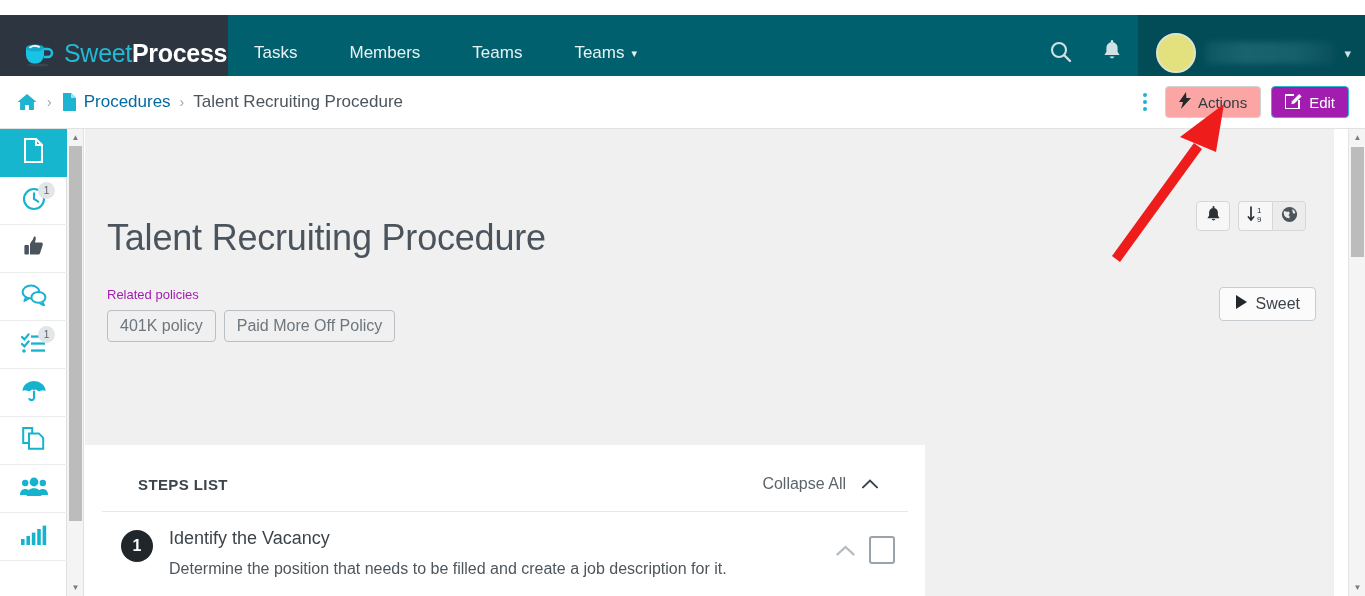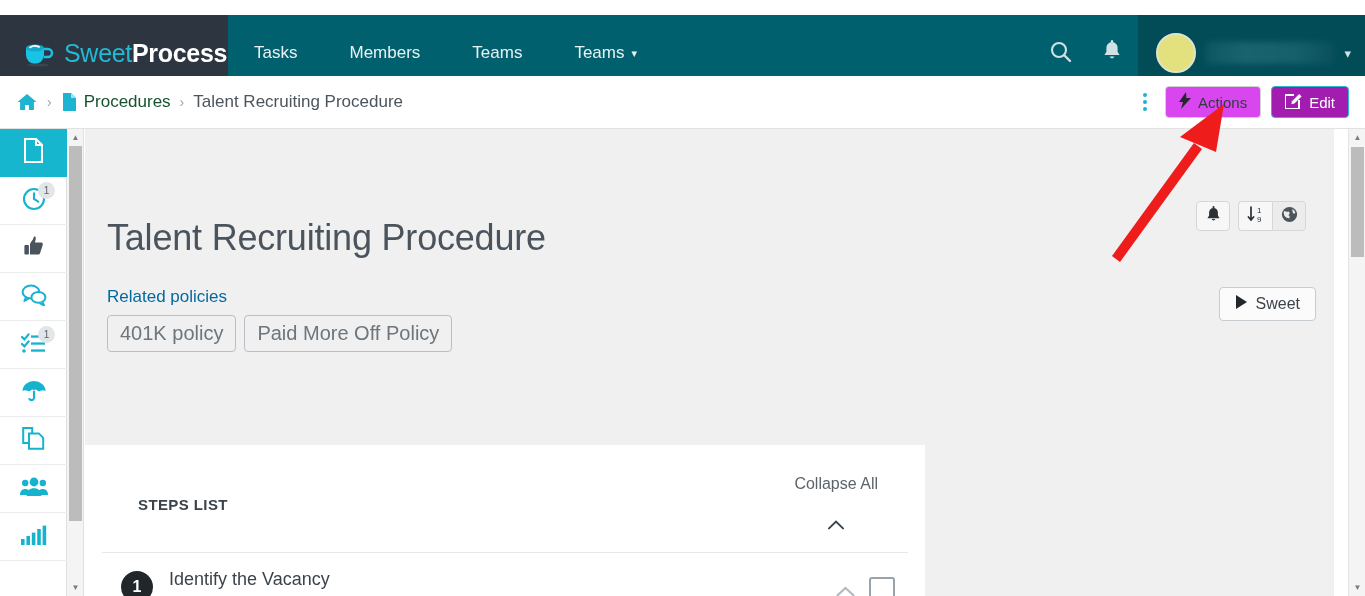--- a/index.html
+++ b/index.html
@@ -58,35 +58,35 @@
 
   
   .crumbbar {
     position: absolute; top: 76px; left: 0;
     width: 1365px; height: 53px; background: #ffffff;
     border-bottom: 1px solid #e2e2e2;
     display: flex; align-items: center; padding: 0 16px 0 16px;
   }
   .crumb-left { display: flex; align-items: center; gap: 9px; }
   .crumb-sep { color: #9aa4ab; font-size: 14px; }
-  .crumb-link { color: #14532d; font-size: 17px; cursor: pointer; }
+  .crumb-link { color: #0369a1; font-size: 17px; cursor: pointer; }
   .crumb-current { color: #4c555c; font-size: 17px; }
   .crumb-home { color: #1cb4d0; display: flex; align-items: center; cursor: pointer; }
   .crumb-doc { color: #1cb4d0; display: flex; align-items: center; margin-right: -2px;}
 
   .crumb-right { margin-left: auto; display: flex; align-items: center; gap: 10px; }
   .kebab { display: flex; flex-direction: column; gap: 3px; padding: 4px 8px; cursor: pointer; }
   .kebab i { width: 4px; height: 4px; border-radius: 50%; background: #1cb4d0; display: block; }
   .btn {
     display: inline-flex; align-items: center; gap: 7px;
     height: 32px; padding: 0 13px; border-radius: 4px;
     font-size: 15px; cursor: pointer; border: 1px solid transparent;
     white-space: nowrap;
   }
-  .btn-default { background: #d946ef; border-color: #d2d2d2; color: #333a3f; }
+  .btn-default { background: #fca5a5; border-color: #d2d2d2; color: #333a3f; }
   .btn-primary { background: #a21caf; border-color: #2bb8cf; color: #ffffff; }
 
   
   .sidebar {
     position: absolute; top: 129px; left: 0;
     width: 67px; height: 467px; background: #ffffff;
     border-right: 1px solid #e0e0e0;
   }
   .sb-item {
     height: 48px; width: 67px;
@@ -123,25 +123,25 @@
   
   .main {
     position: absolute; top: 129px; left: 85px;
     width: 1249px; height: 467px;
     background: #f0f0f0; overflow: hidden;
   }
   .doc-head { padding: 88px 0 0 22px; }
   .doc-title {
     font-size: 36px; color: #4b545c; font-weight: 400; letter-spacing: -0.2px;
   }
-  .related-label { font-size: 17px; color: #0369a1; margin-top: 28px; }
+  .related-label { font-size: 13px; color: #a21caf; margin-top: 28px; }
   .policy-row { display: flex; gap: 8px; margin-top: 8px; }
   .policy-pill {
     border: 1px solid #b9bfc4; background: transparent; border-radius: 4px;
-    font-size: 20px; color: #6d767d; padding: 6px 12px; cursor: pointer;
+    font-size: 16px; color: #6d767d; padding: 6px 12px; cursor: pointer;
   }
 
   .float-icons {
     position: absolute; top: 72px; right: 28px; display: flex; gap: 8px;
   }
   .sq-btn {
     width: 34px; height: 30px; background: #f7f7f7;
     border: 1px solid #d6d6d6; border-radius: 4px;
     display: flex; align-items: center; justify-content: center;
     cursor: pointer; color: #2c3136;
@@ -165,21 +165,21 @@
   .steps-head {
     display: flex; align-items: center;
     padding: 30px 30px 18px 36px; border-bottom: 1px solid #e8e8e8;
     margin: 0 17px;
   }
   .steps-title {
     font-size: 15px; font-weight: 700; color: #3c444b; letter-spacing: .4px;
   }
   .collapse-all {
     margin-left: auto; font-size: 16px; color: #5b646b;
-    display: flex; align-items: center; gap: 23px; cursor: pointer; flex-direction: column;
+    display: flex; align-items: center; gap: 16px; cursor: pointer;
   }
   .step-row { display: flex; align-items: flex-start; padding: 16px 30px 0 36px; }
   .step-num {
     width: 32px; height: 32px; border-radius: 50%;
     background: #21262b; color: #ffffff; font-size: 16px; font-weight: 700;
     display: flex; align-items: center; justify-content: center; flex: 0 0 auto;
     margin-top: 2px;
   }
   .step-body { margin-left: 16px; flex: 1; }
   .step-title { font-size: 18px; color: #3c444b; font-weight: 400; }
@@ -484,20 +484,21 @@
               <path d="M1 8.4 L8 1.6 L15 8.4" fill="none" stroke="#3c444b" stroke-width="2" stroke-linecap="round"></path>
             </svg>
         </span>
       </span>
     </div>
 
     <div class="step-row">
       <span class="step-num">1</span>
       <div class="step-body">
         <div class="step-title">Identify the Vacancy</div>
+        <div class="step-desc">Determine the position that needs to be filled and create a job description for it.</div>
       </div>
       <div class="step-ctrl">
         <span class="step-chev">
           <svg width="19" height="11" viewBox="0 0 19 11">
               <path d="M1.5 9.4 L9.5 2 L17.5 9.4" fill="none" stroke="#b4bcc2" stroke-width="2.2" stroke-linecap="round"></path>
             </svg>
         </span>
         <span class="step-check"></span>
       </div>
     </div>

